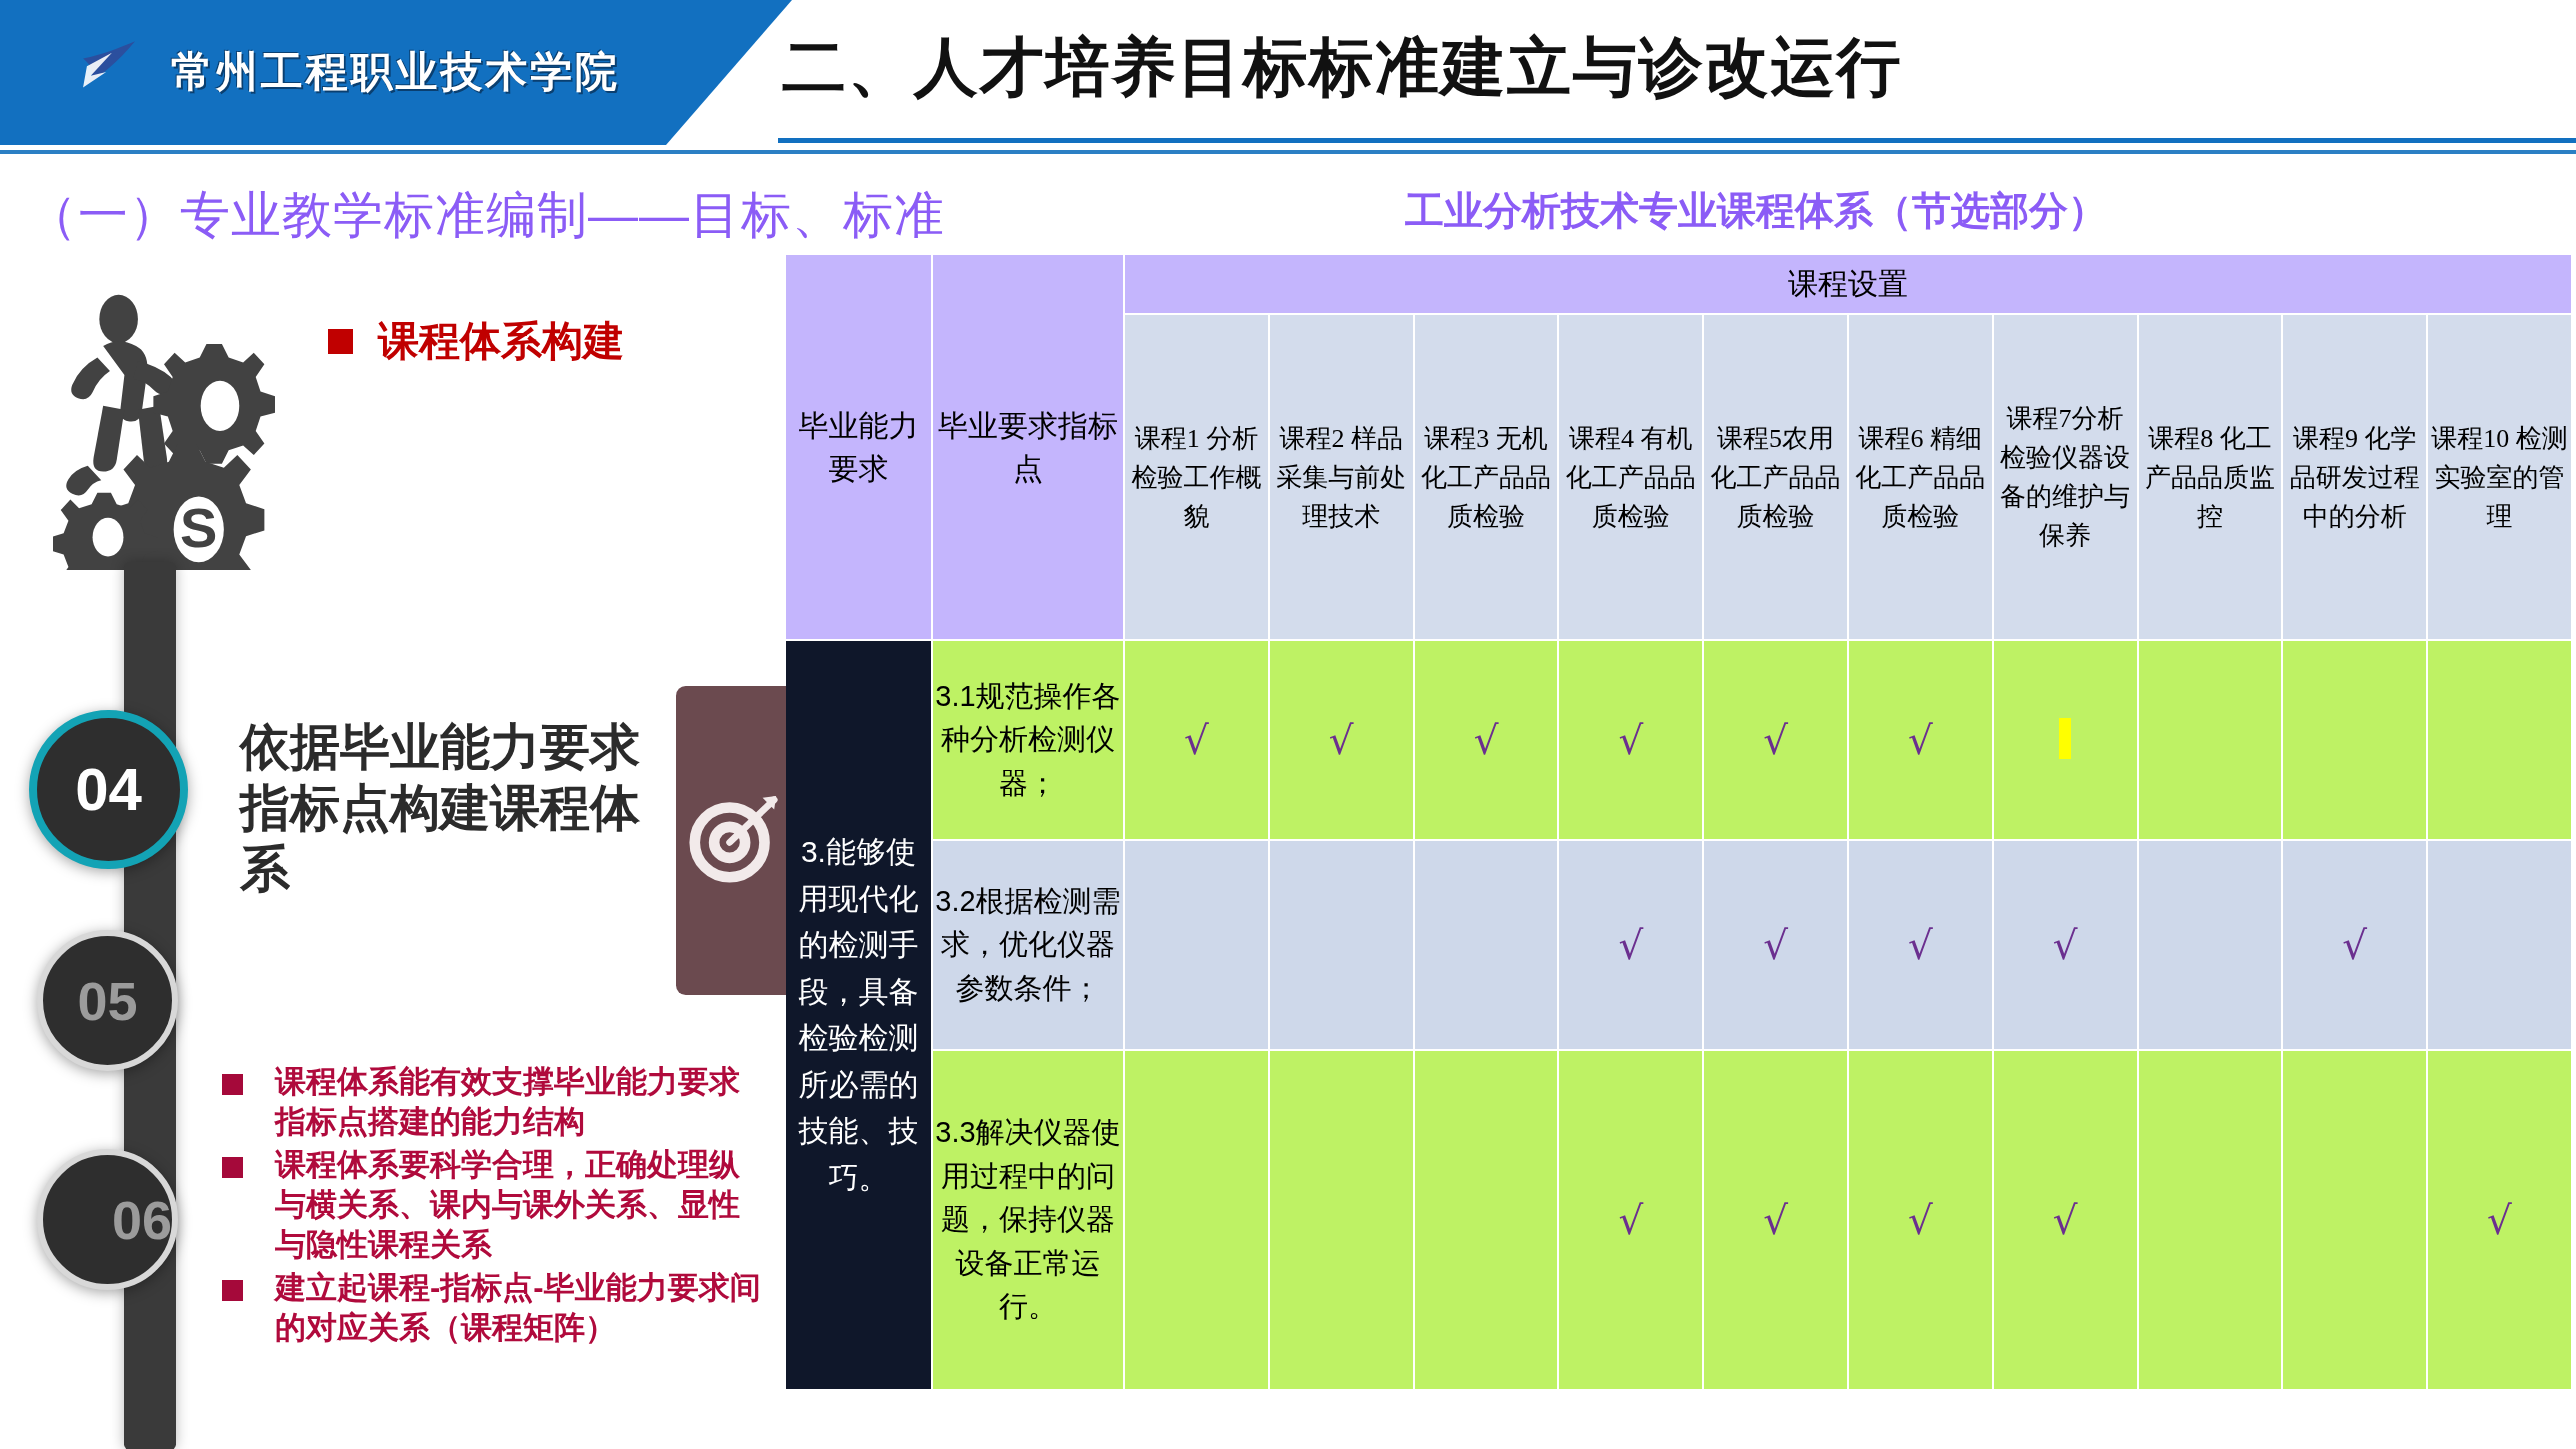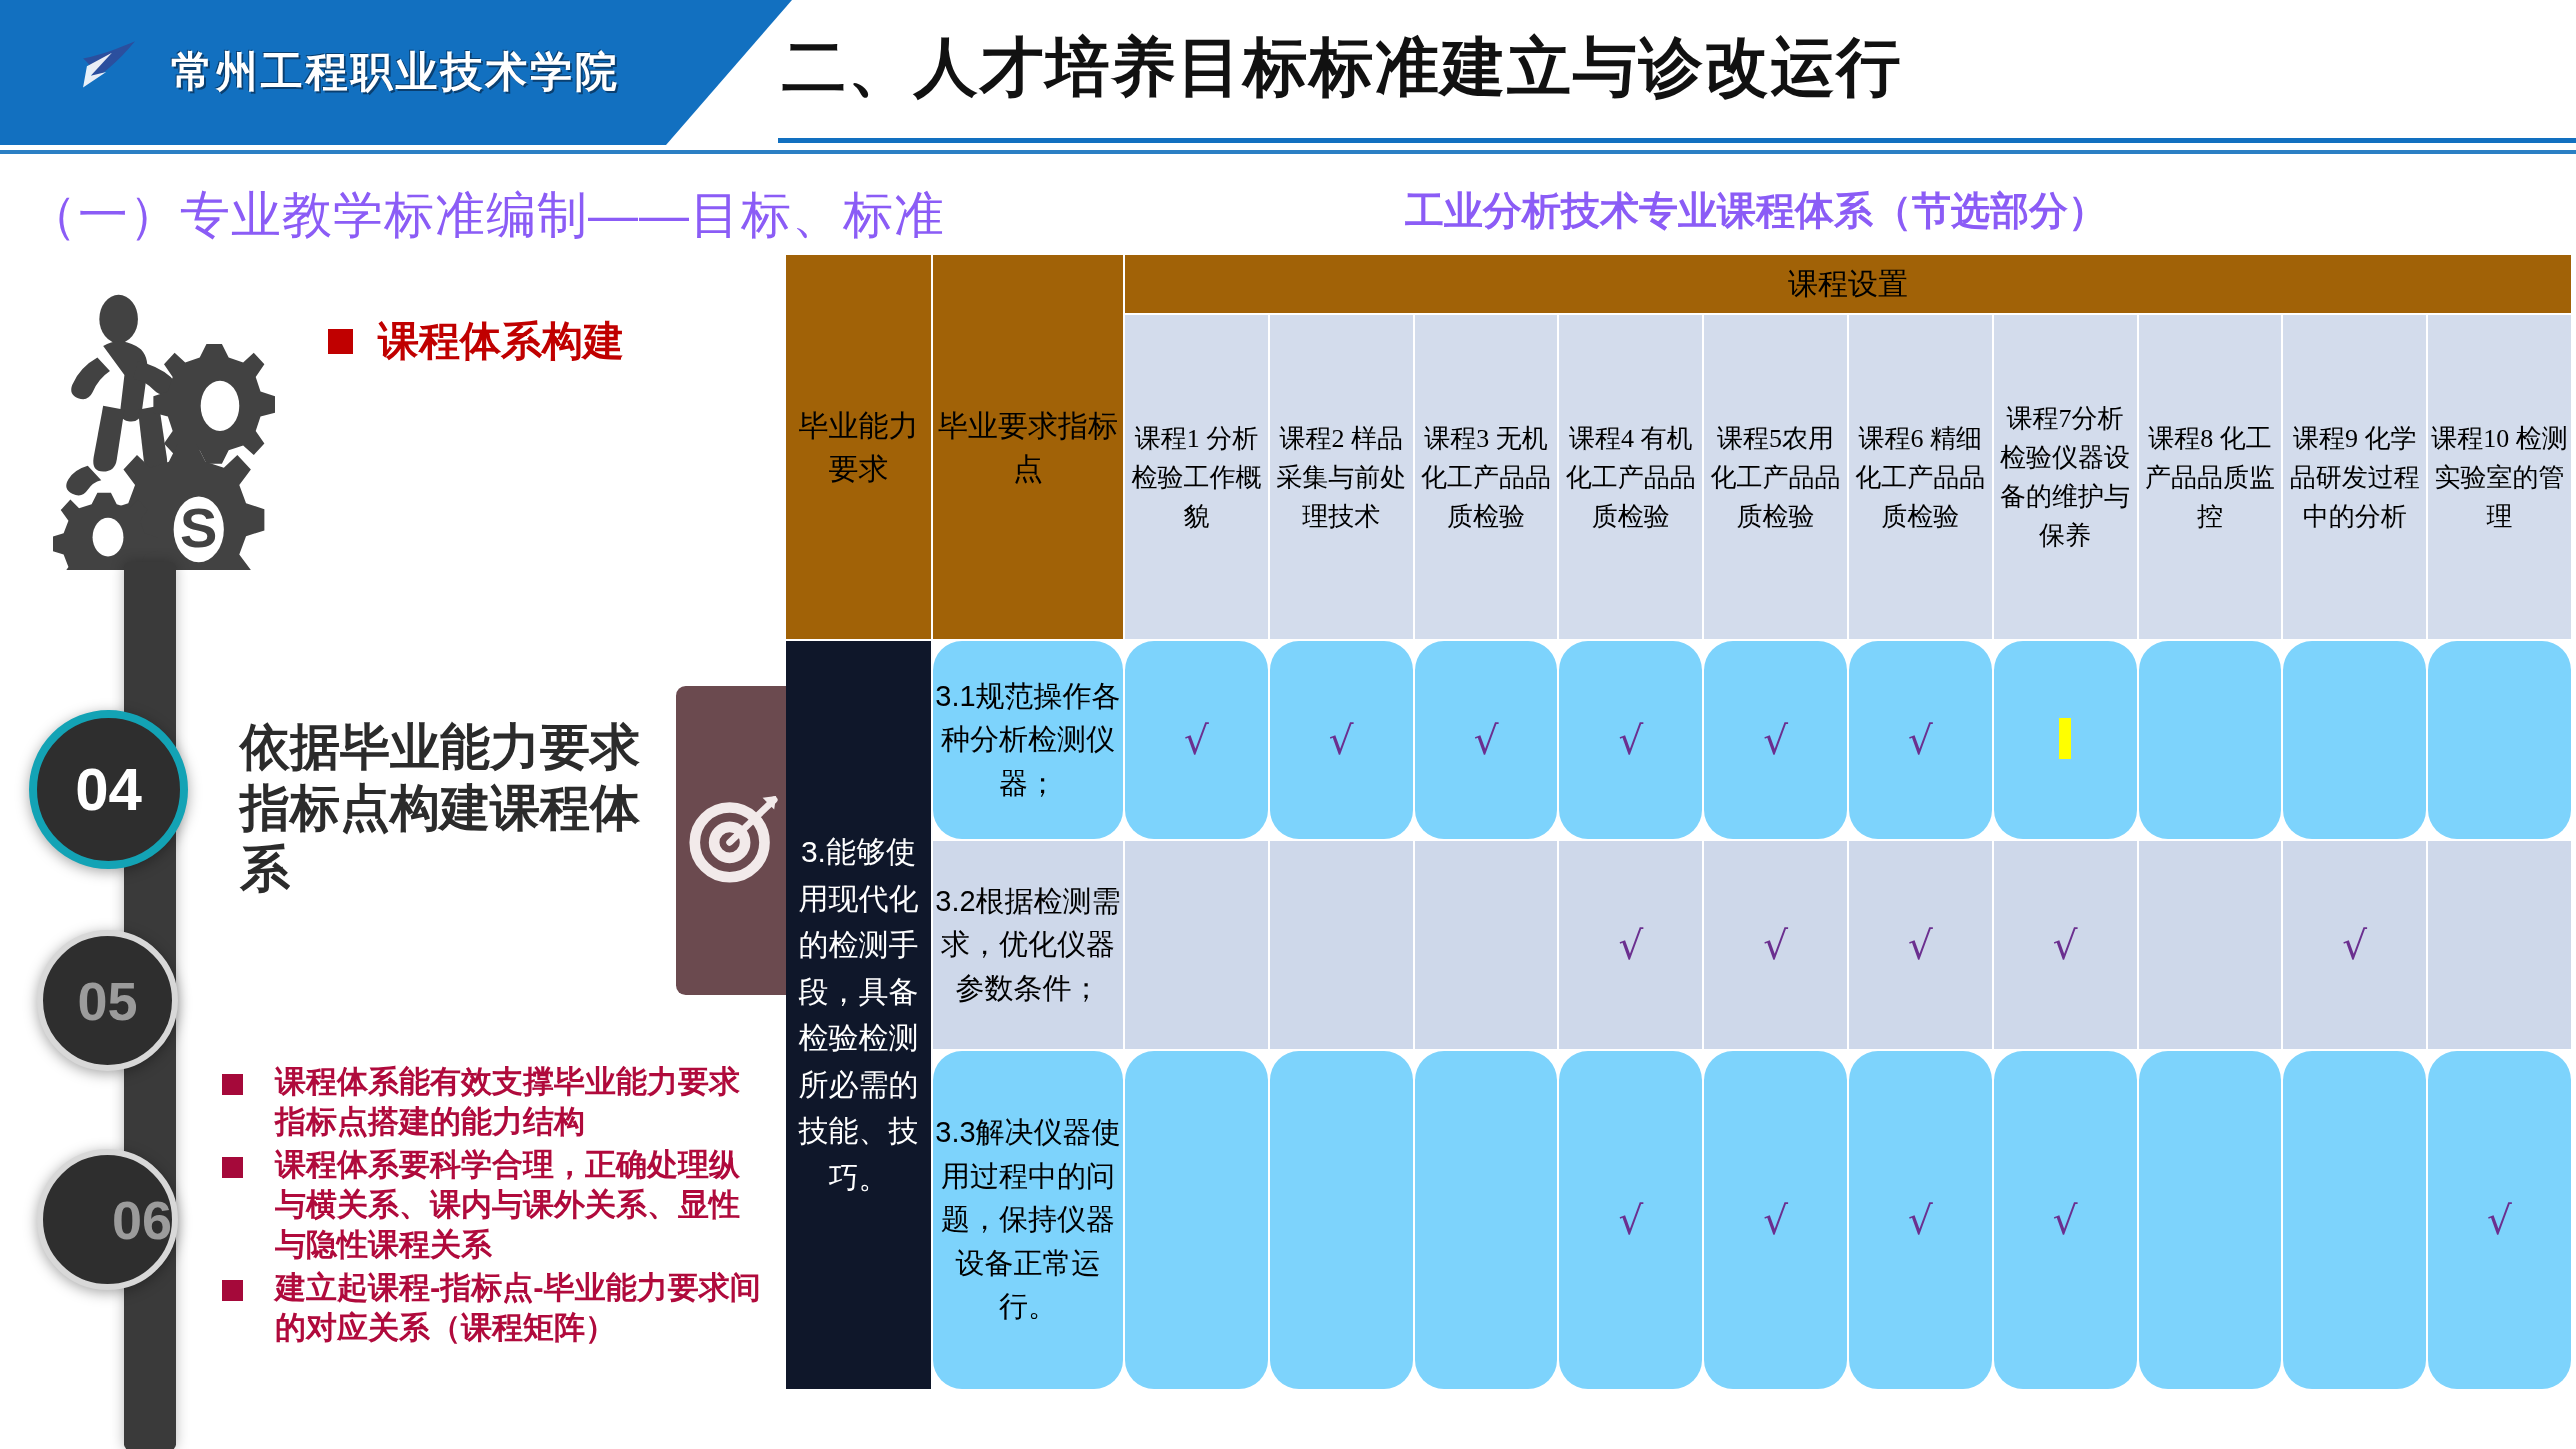--- a/index.html
+++ b/index.html
@@ -100,36 +100,36 @@
   #matrix{
     position:absolute;left:784px;top:253px;
     border-collapse:separate;border-spacing:2.9px;
     table-layout:fixed;width:1789px;
   }
   #matrix td,#matrix th{
     padding:0;margin:0;vertical-align:middle;text-align:center;
     font-weight:normal;
   }
   .hdr-blue{
-    background:#a16207;color:#000000;font-weight:bold;font-size:30px;
+    background:#c4b5fd;color:#000000;font-weight:bold;font-size:30px;
     line-height:1.45;
   }
   .hdr-course{
     background:#d3dcec;color:#000000;font-size:26px;line-height:1.5;
     font-family:"Liberation Serif","DejaVu Serif",serif;
     padding:5.8px 3.9px 9.7px 3.9px;vertical-align:top;
   }
   .cell-cap{
     background:#0f172a;color:#ffffff;font-weight:bold;font-size:30px;
     line-height:1.55;padding:5.8px 9.7px;text-align:left;
   }
   .cell-ind{
     color:#000000;font-size:29px;line-height:1.5;padding:7.7px 11.6px;text-align:left;
   }
-  .row-a .cell-ind,.row-a .cell-chk{background:#7dd3fc;border-radius:29px;}
+  .row-a .cell-ind,.row-a .cell-chk{background:#bef264;}
   .row-b .cell-ind,.row-b .cell-chk{background:#ced8ea;}
   .chk{
     color:#6b2f8f;font-size:39px;font-family:"DejaVu Sans",sans-serif;
     line-height:1;
   }
   .hl-bar{display:inline-block;width:11.6px;height:41px;background:#ffff00;}
 
   .w-cap{width:143px;}
   .w-ind{width:188px;}
   .w-c{width:141px;}

